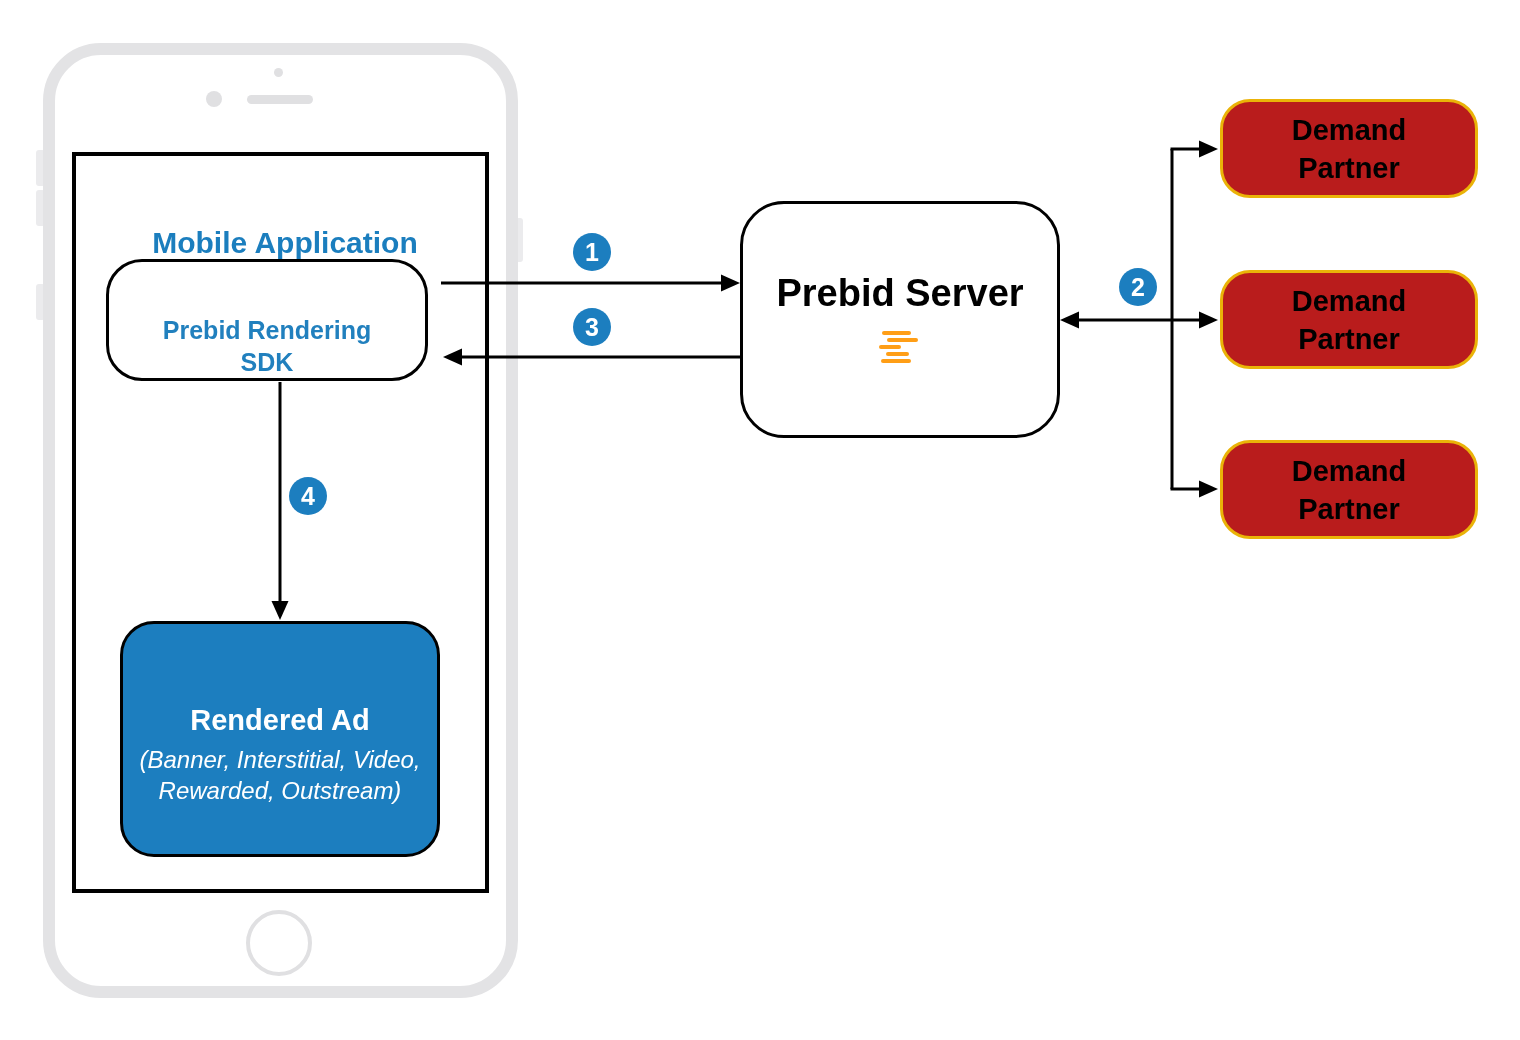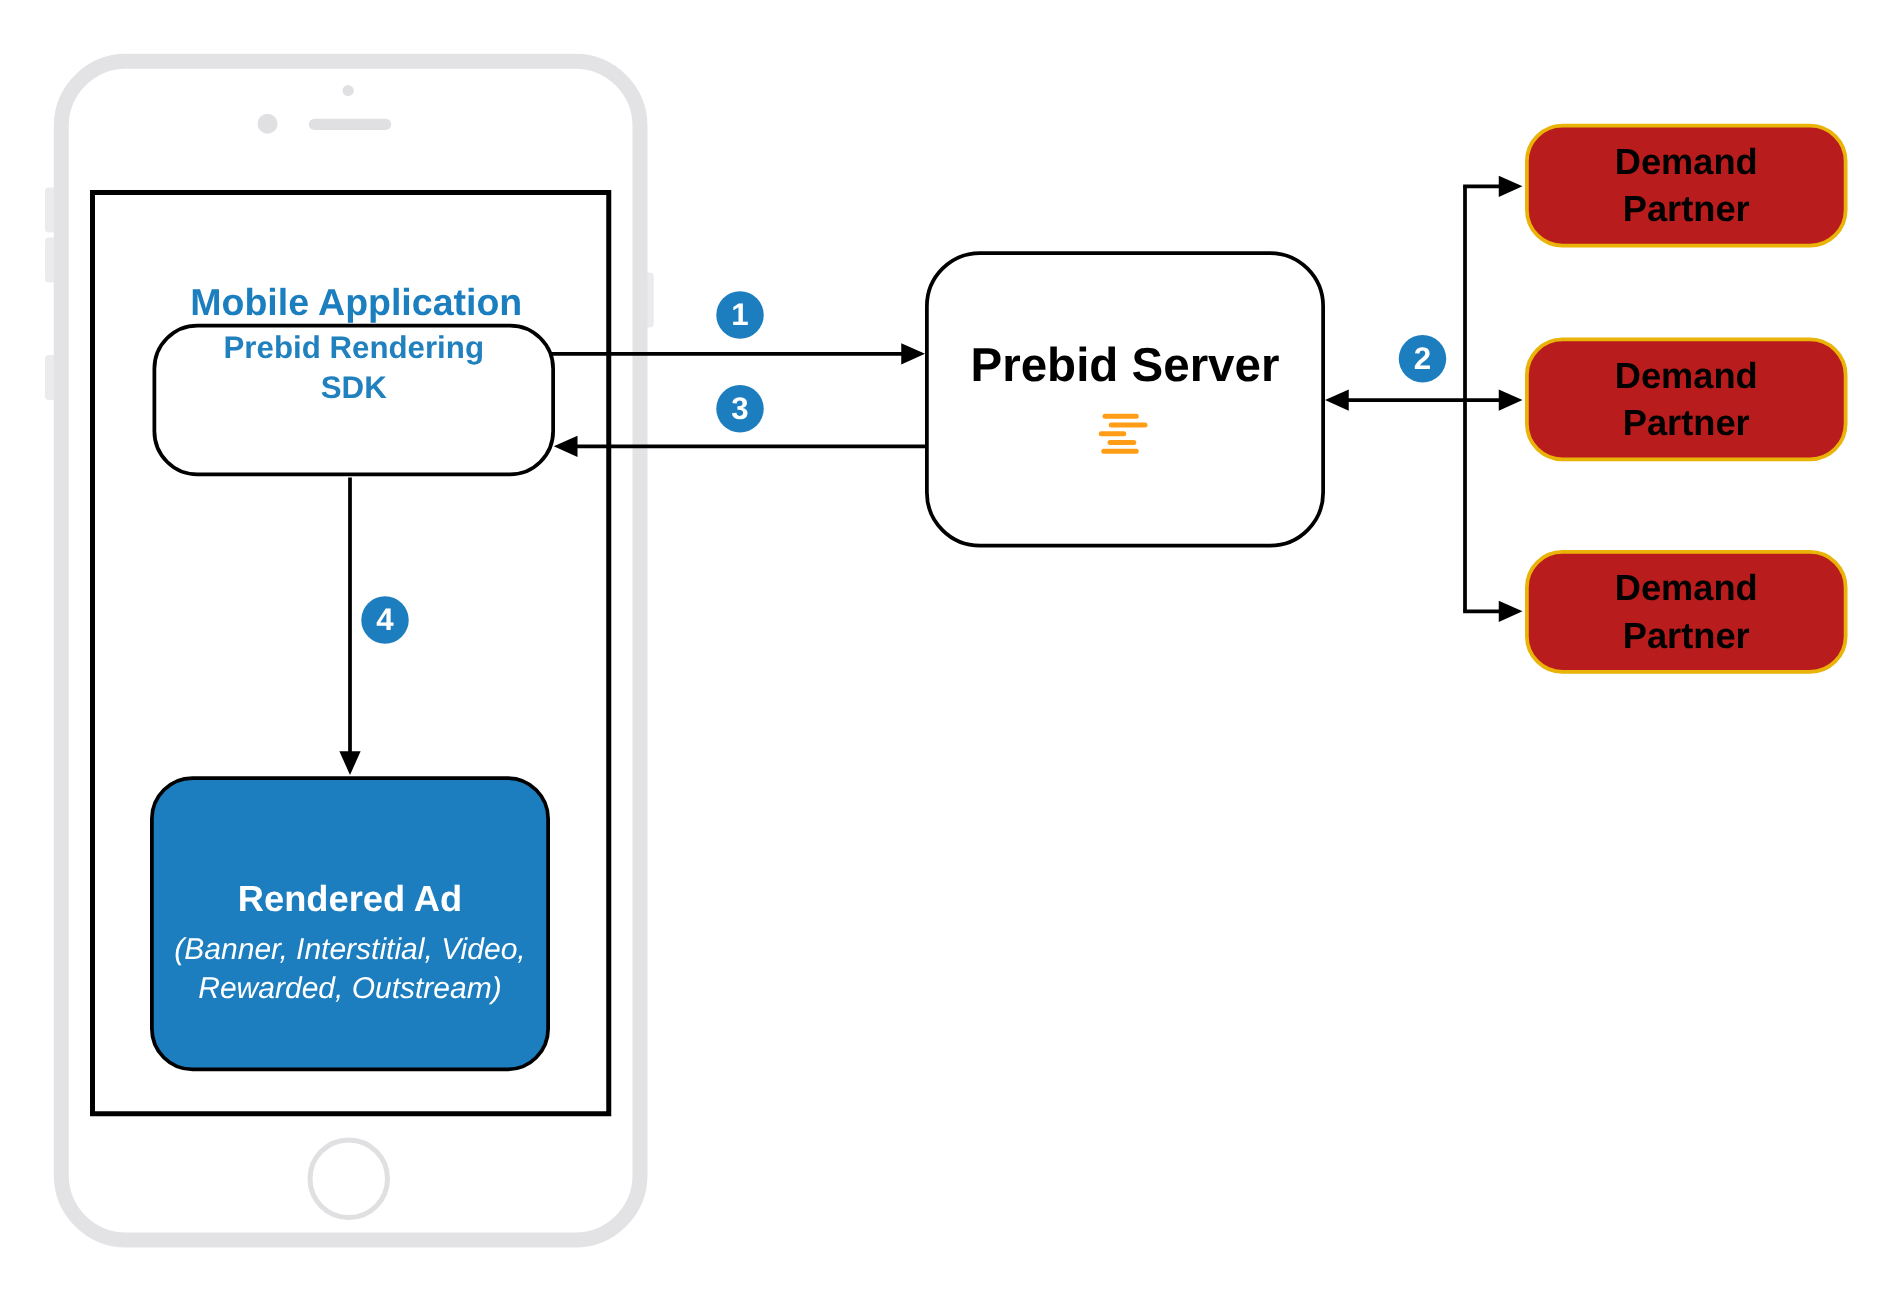--- a/index.html
+++ b/index.html
@@ -22,23 +22,23 @@
          background:#E0E0E2;z-index:2;}
   .phone-home{position:absolute;left:246px;top:910px;width:58px;height:58px;border-radius:50%;
          border:4px solid #E0E0E2;background:#fff;z-index:2;}
 
   
   .app-box{position:absolute;left:72px;top:152px;width:409px;height:733px;
          border:4px solid #000;background:#fff;z-index:3;}
   .app-title{position:absolute;left:72px;top:186px;width:426px;text-align:center;
          font-size:30px;font-weight:bold;color:#1B7EBE;z-index:4;margin-top:40px;}
 
-  .sdk-box{position:absolute;left:122px;top:259px;width:316px;height:116px;
+  .sdk-box{position:absolute;left:106px;top:259px;width:316px;height:116px;
          border:3px solid #000;border-radius:36px;background:#fff;z-index:4;
-         display:flex;flex-direction:column;align-items:center;justify-content:flex-start;}
+         display:flex;flex-direction:column;align-items:center;justify-content:flex-end;}
   .sdk-box span{font-size:25px;font-weight:bold;color:#2180BE;line-height:32px;text-align:center;}
 
   .ad-box{position:absolute;left:120px;top:621px;width:314px;height:230px;
          border:3px solid #000;border-radius:34px;background:#1C7EBF;z-index:4;
          display:flex;flex-direction:column;align-items:center;justify-content:center;color:#fff;}
   .ad-title{font-size:29px;font-weight:bold;margin-bottom:7px;margin-top:32px;}
   .ad-sub{font-size:24px;font-style:italic;line-height:31px;}
 
   
   .server-box{position:absolute;left:740px;top:201px;width:314px;height:231px;

